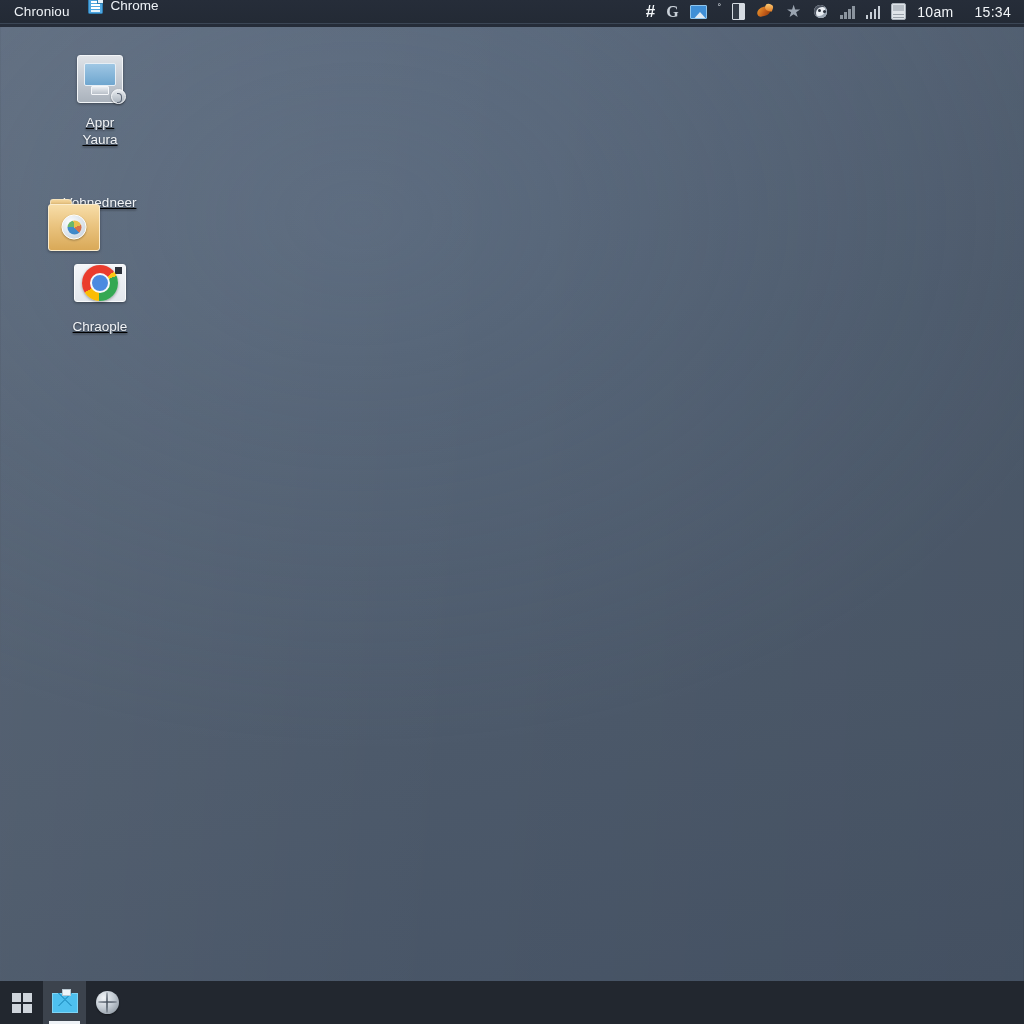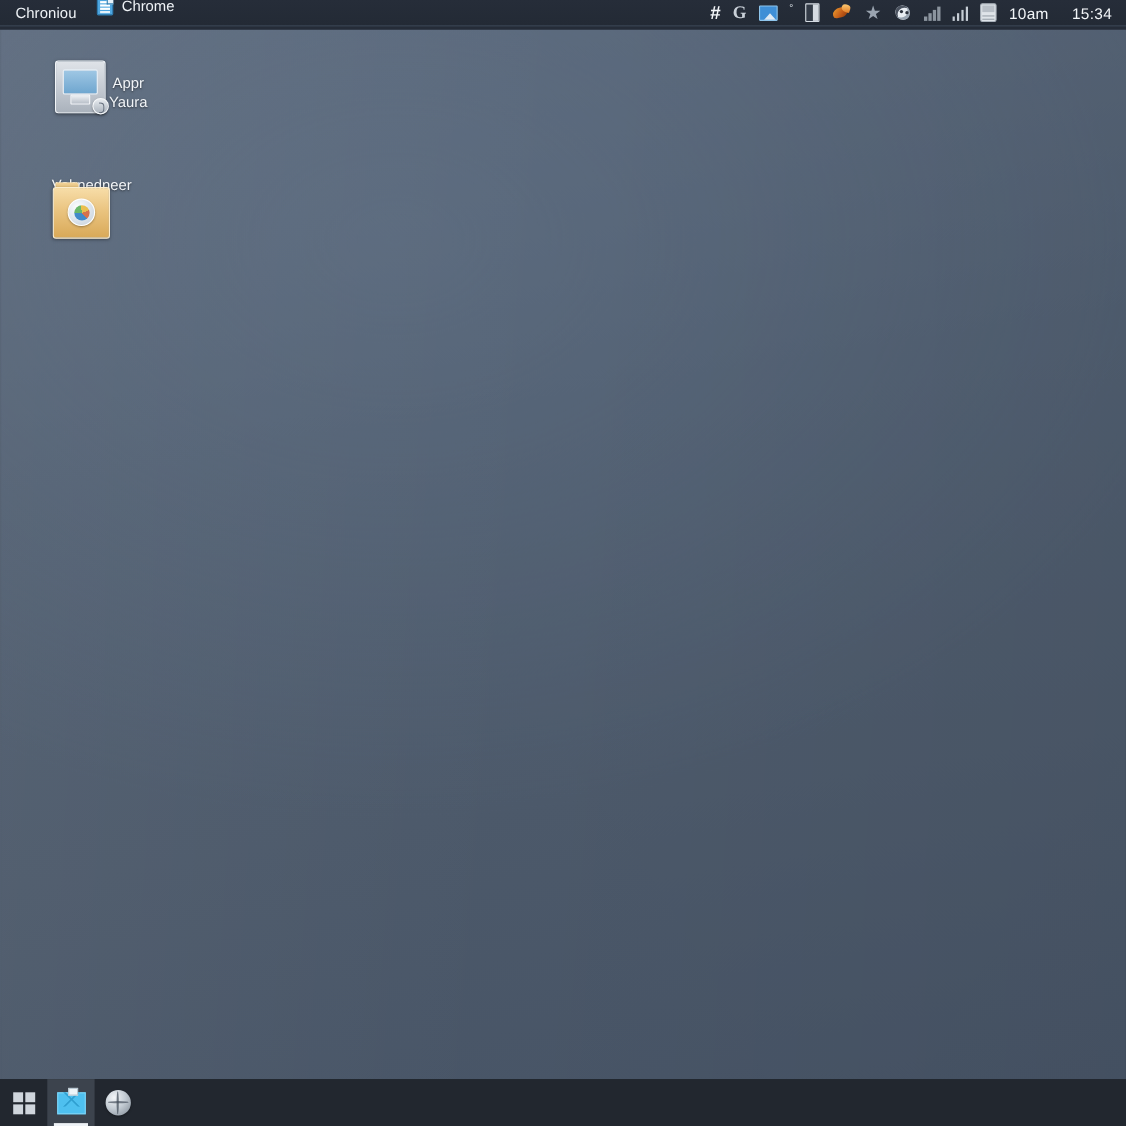--- a/index.html
+++ b/index.html
@@ -162,22 +162,22 @@
   #desktop::after {
     content:""; position:absolute; inset:0;
     background:linear-gradient(95deg, rgba(255,255,255,.045) 0%, rgba(255,255,255,0) 48%, rgba(0,0,0,.05) 100%);
     pointer-events:none;
   }
 
   .icon-col { position:absolute; left:46px; top:26px; width:106px; }
 
   .desk-icon {
     width:106px; margin-bottom:46px;
-    display:flex; align-items:center;
-    cursor:default; position:relative; z-index:2;
+    display:flex; flex-direction:column; align-items:center;
+    cursor:default; position:relative; z-index:2;text-decoration:underline;
   }
   .desk-glyph { width:52px; height:52px; position:relative; margin-bottom:9px; }
   .desk-label {
     color:#f1f4f7; font-size:13.5px; line-height:17px; text-align:center;
     text-shadow:0 1px 2px rgba(0,0,0,.55); white-space:pre-line;
   }
 
   
   .gl-display {
     position:absolute; inset:2px 3px 2px 3px;
@@ -379,20 +379,29 @@
 
       <div class="desk-icon">
         <span class="desk-glyph gl-folder">
           <span class="tab"></span>
           <span class="body"></span>
           <span class="disc"></span>
         </span>
         <span class="desk-label">Vohnedneer</span>
       </div>
 
+      <div class="desk-icon">
+        <span class="desk-glyph">
+          <span class="gl-plate">
+              <span class="flag"></span>
+            </span>
+          <span class="gl-chrome"></span>
+        </span>
+        <span class="desk-label">Chraople</span>
+      </div>
 
     </div>
   </div>
 
   <div id="taskbar">
     <div class="tk-btn">
       <span class="tk-grid">
         <i></i>
           <i></i>
           <i></i>

